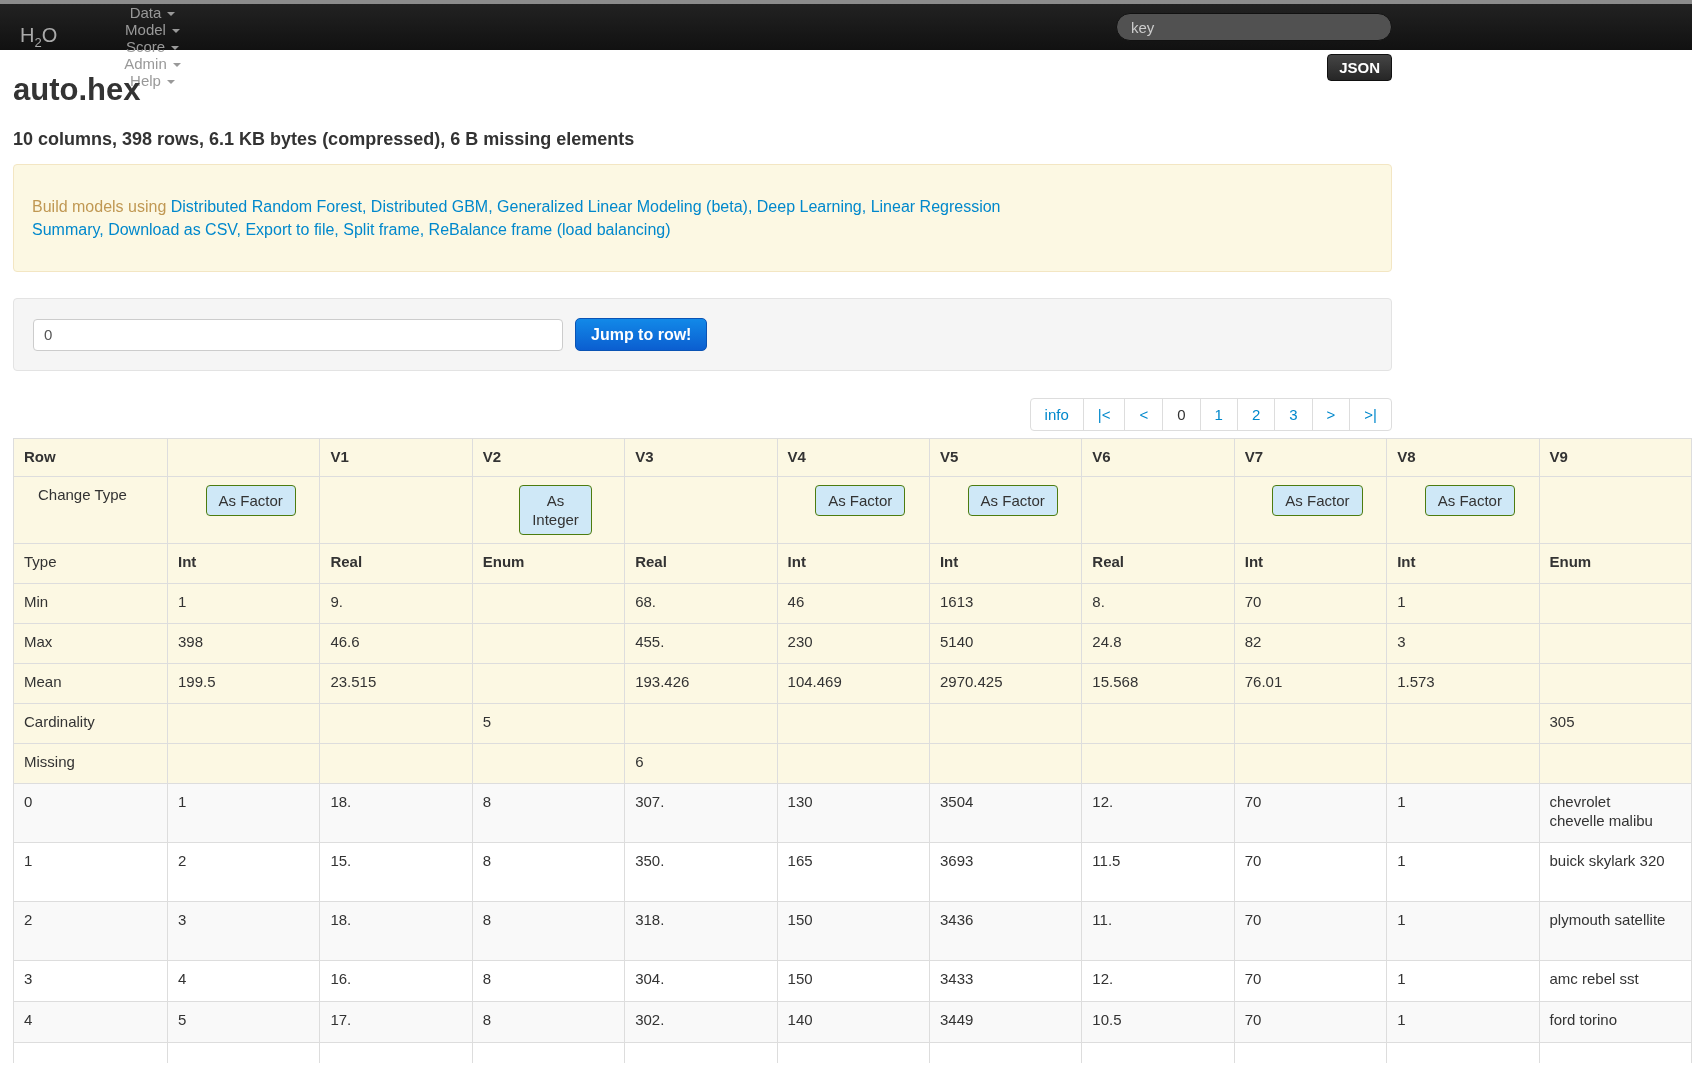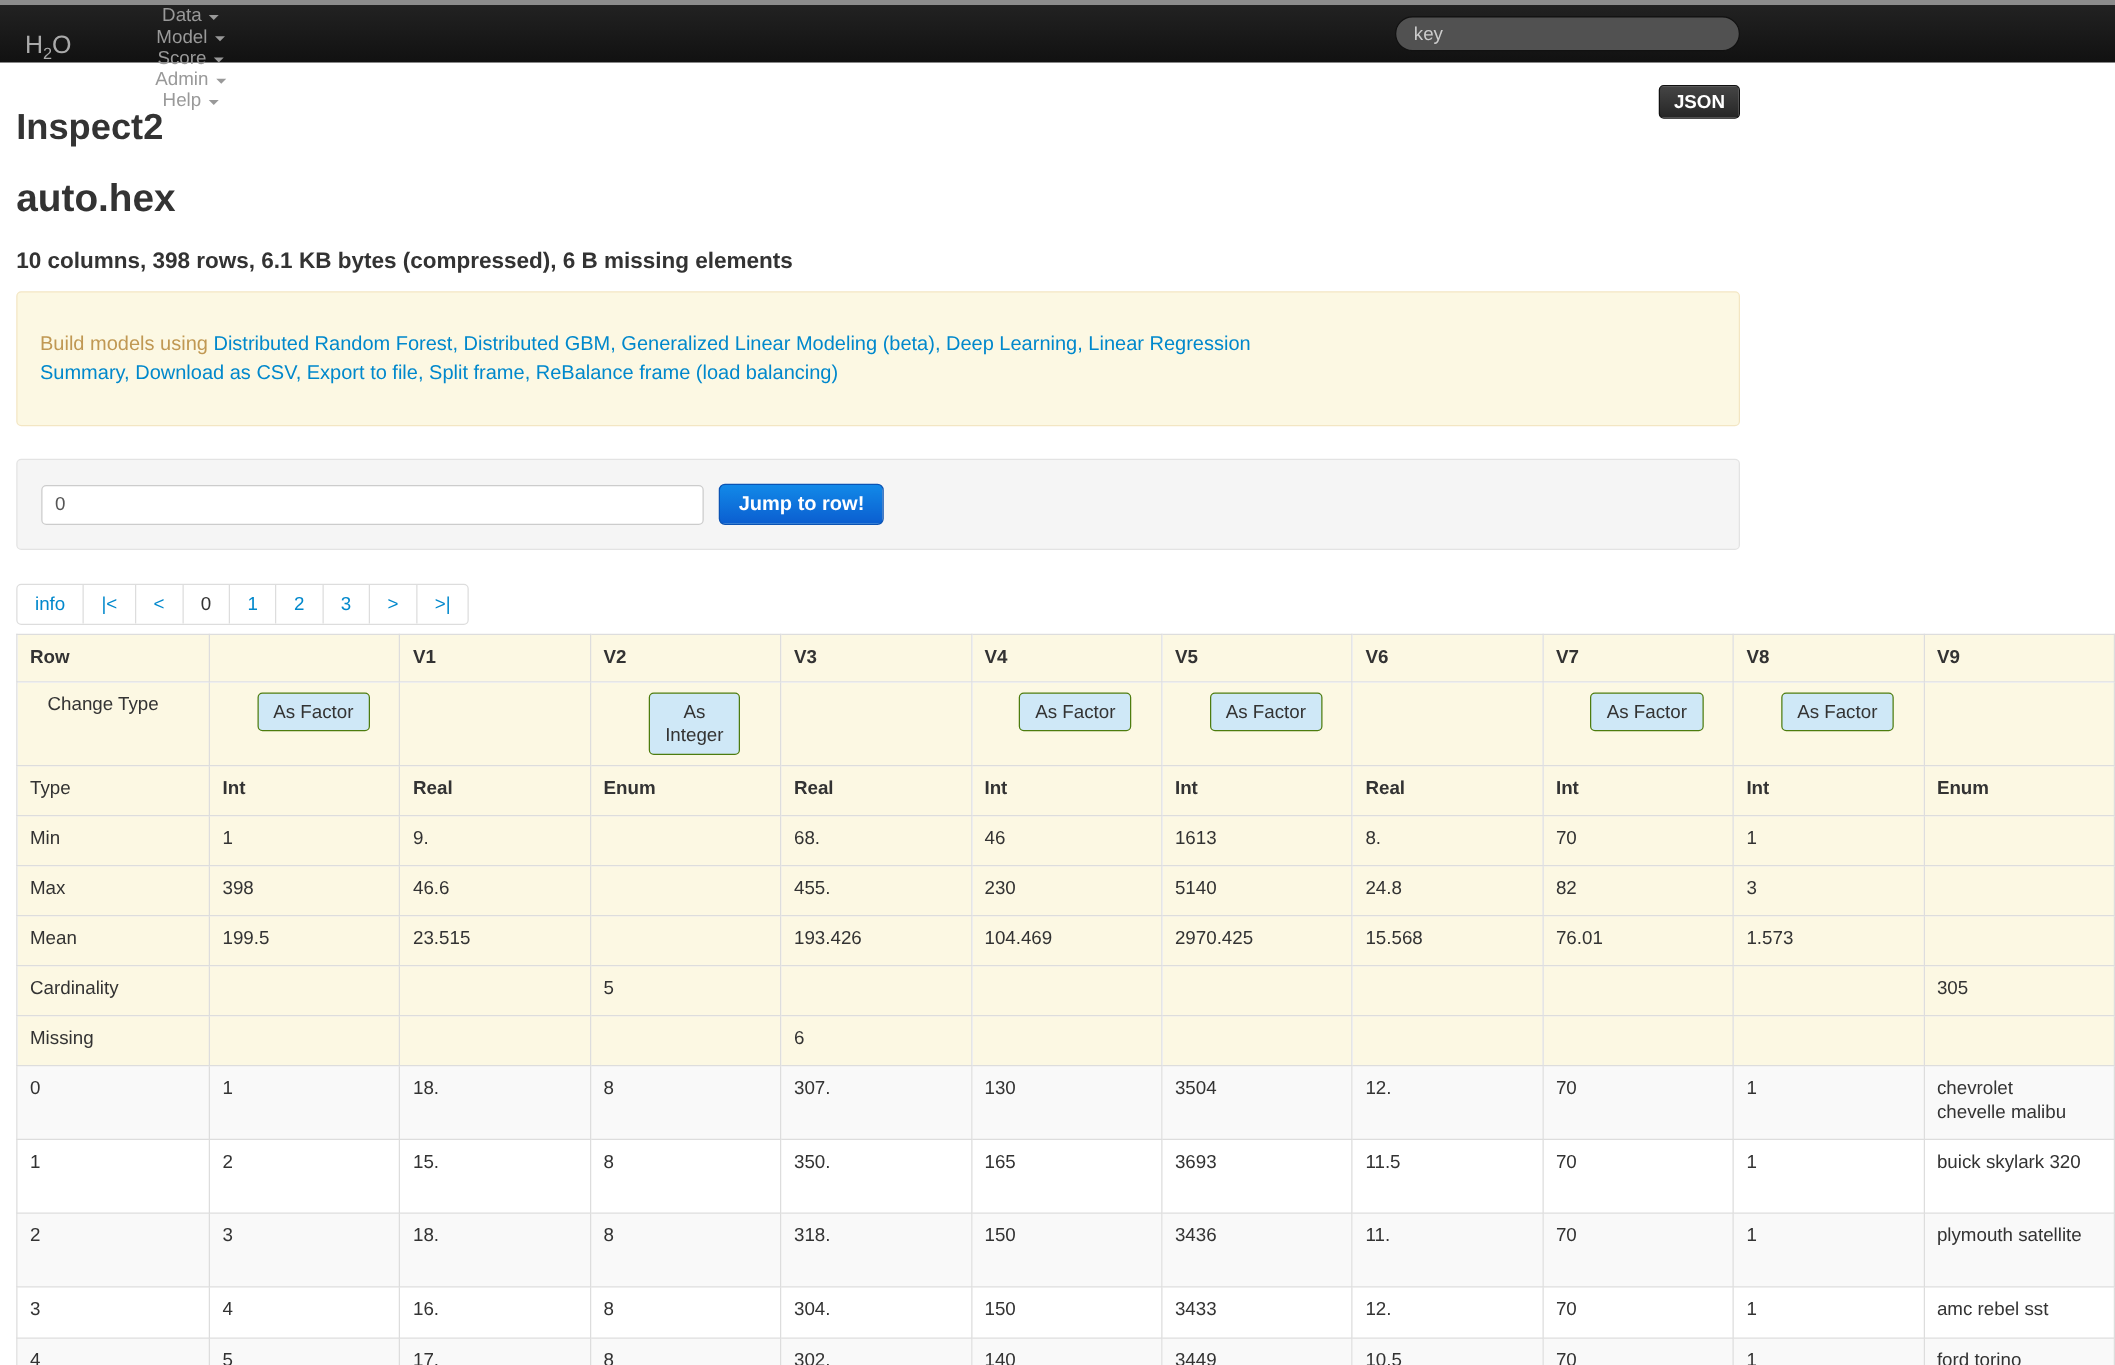--- a/index.html
+++ b/index.html
@@ -43,21 +43,21 @@
   
   .well { margin-top:26px; background:#f5f5f5; border:1px solid #e3e3e3; border-radius:4px;
           padding:19px; display:flex; align-items:center; }
   .jump-input { width:530px; height:32px; border:1px solid #ccc; border-radius:4px;
                 padding:4px 10px; font-size:15px; color:#555; outline:none; }
   .jump-btn { margin-left:12px; height:33px; padding:0 15px; font-size:16px; font-weight:bold;
               color:#fff; background:linear-gradient(#1289e8,#0b5ed0); border:1px solid #0a53b4;
               border-radius:5px; cursor:pointer; }
 
   
-  .pagination-wrap { margin-top:27px; text-align:left; }
+  .pagination-wrap { margin-top:27px; text-align:right; }
   .pagination { display:inline-flex; border:1px solid #ddd; border-radius:4px;
                 overflow:hidden; background:#fff; }
   .page-item { font-size:15px; color:#0088cc; padding:7px 14px; border-left:1px solid #ddd;
                text-decoration:none; cursor:pointer; }
   .page-item:first-child { border-left:none; }
   .page-item.active { color:#333; cursor:default; }
 
   
   table.inspect { margin:7px 0 0 13px; width:1679px; border-collapse:collapse;
                   table-layout:fixed; font-size:15px; }
@@ -106,21 +106,20 @@
       </a>
       <a class="nav-item">
         <span>Help</span>
         <b class="caret"></b>
       </a>
     </div>
   <input class="nav-search" placeholder="key" style="">
 </div>
 
 <div class="container">
-  <h1 class="page-title">Inspect2</h1>
   <button class="json-btn">JSON</button>
   <h2 class="frame-name">auto.hex</h2>
   <div class="frame-summary">10 columns, 398 rows, 6.1 KB bytes (compressed), 6 B missing elements</div>
 
   <div class="alert">
     <span>Build models using </span><span><a>Distributed Random Forest</a><span class="sep">, </span><a>Distributed GBM</a><span class="sep">, </span><a>Generalized Linear Modeling (beta)</a><span class="sep">, </span><a>Deep Learning</a><span class="sep">, </span><a>Linear Regression</a></span><br>
     <span><a>Summary</a><span class="sep">, </span><a>Download as CSV</a><span class="sep">, </span><a>Export to file</a><span class="sep">, </span><a>Split frame</a><span class="sep">, </span><a>ReBalance frame (load balancing)</a></span>
   </div>
 
   <div class="well">

